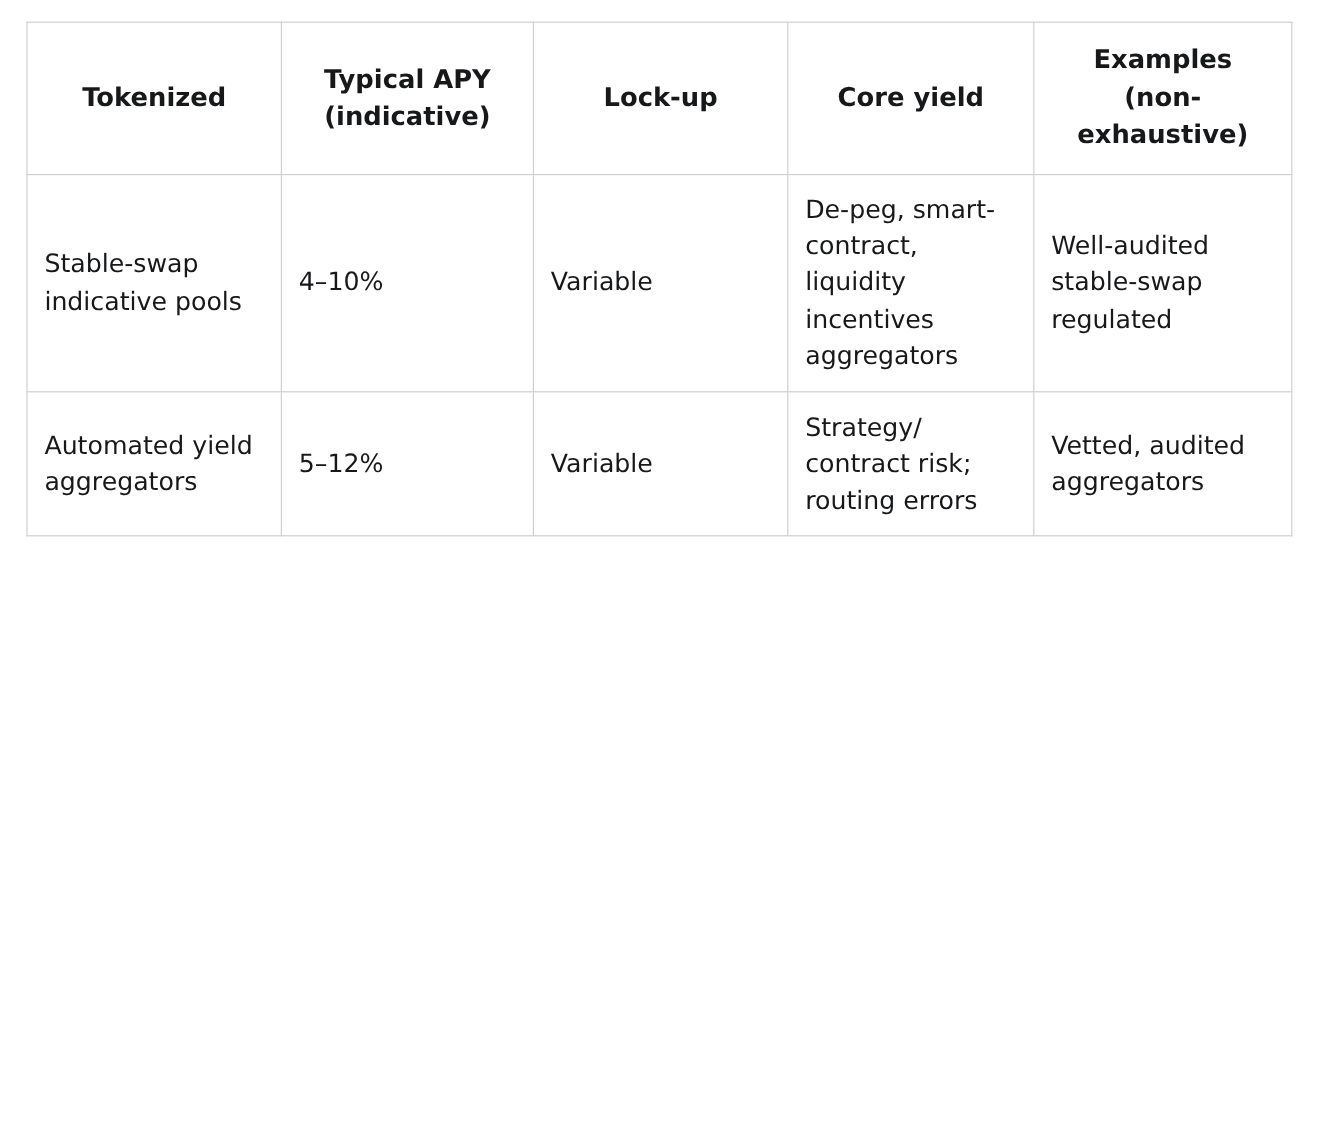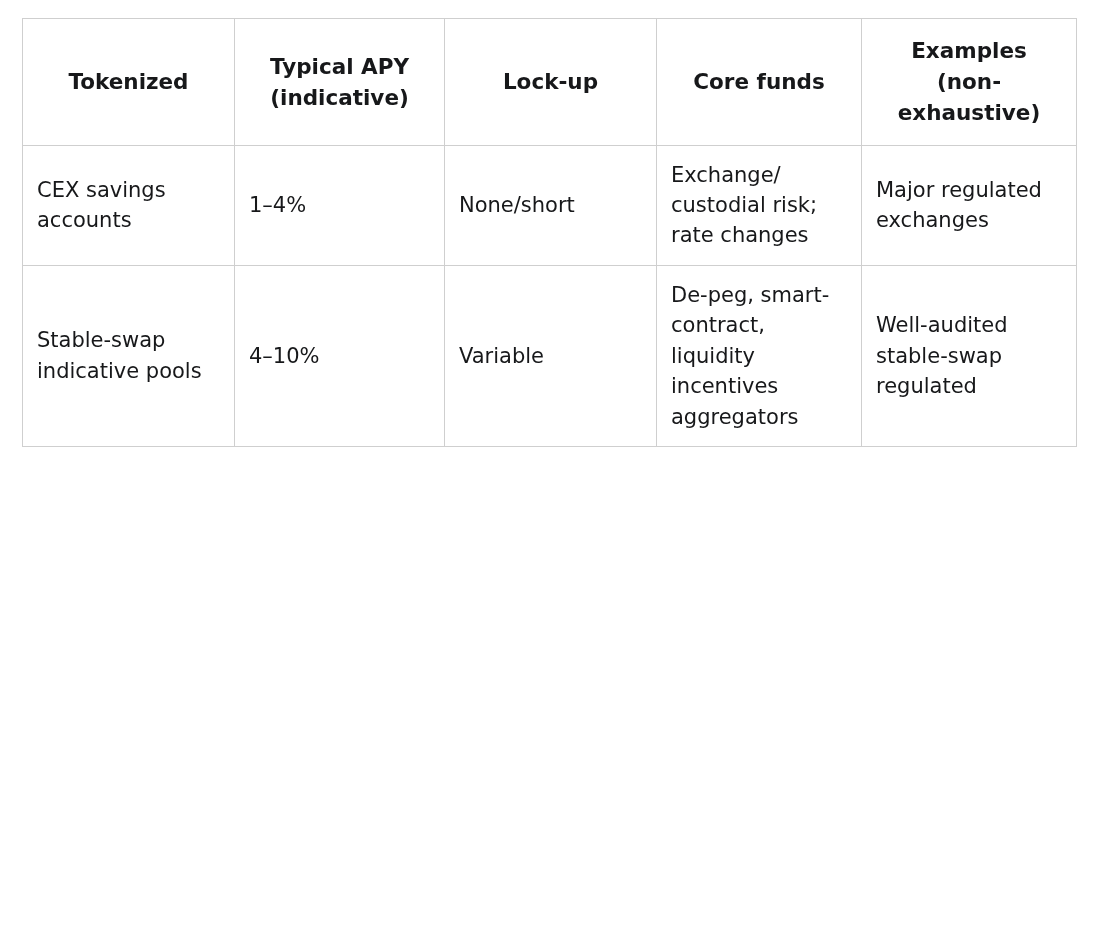--- a/index.html
+++ b/index.html
@@ -62,34 +62,34 @@
       <col class="c1">
       <col class="c2">
       <col class="c3">
       <col class="c4">
     </colgroup>
     <thead>
       <tr>
         <th>Tokenized</th>
         <th>Typical APY (indicative)</th>
         <th>Lock-up</th>
-        <th>Core funds</th>
+        <th>Core yield</th>
         <th>Examples (non-exhaustive)</th>
       </tr>
     </thead>
     <tbody>
-      <tr>
-        <td>CEX savings accounts</td>
-        <td>1–4%</td>
-        <td>None/short</td>
-        <td>Exchange/ custodial risk; rate changes</td>
-        <td>Major regulated exchanges</td>
-      </tr>
       <tr>
         <td>Stable-swap indicative pools</td>
         <td>4–10%</td>
         <td>Variable</td>
         <td>De-peg, smart-contract, liquidity incentives aggregators</td>
         <td>Well-audited stable-swap regulated</td>
       </tr>
+      <tr>
+        <td>Automated yield aggregators</td>
+        <td>5–12%</td>
+        <td>Variable</td>
+        <td>Strategy/ contract risk; routing errors</td>
+        <td>Vetted, audited aggregators</td>
+      </tr>
     </tbody>
   </table>
 </div>
 
 </body></html>

